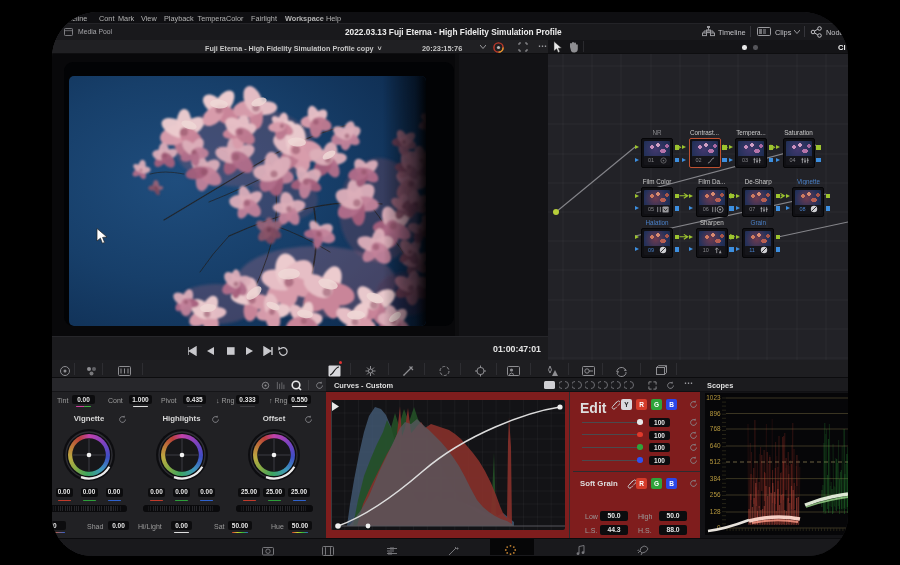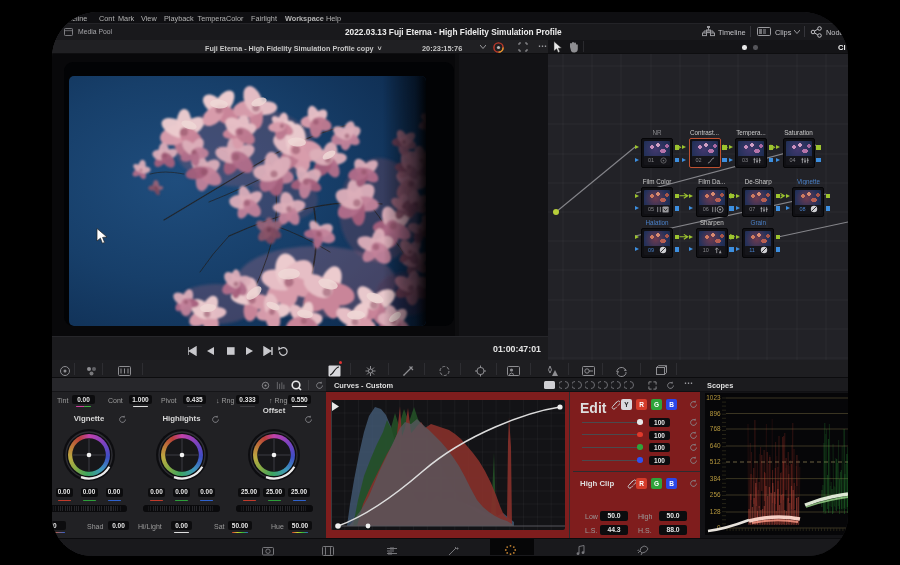--- a/index.html
+++ b/index.html
@@ -767,21 +767,21 @@
       <div class="vb" style="left:131px;top:17px;width:23px;height:9px;font-size:6.5px;line-height:9px">0.435</div>
       <div class="ul" style="left:135px;top:27.5px;width:15px;background:#3c3c40"></div>
       <div class="lb" style="left:164px;top:18.5px;font-size:7px">↓ Rng</div>
       <div class="vb" style="left:184px;top:17px;width:23px;height:9px;font-size:6.5px;line-height:9px">0.333</div>
       <div class="ul" style="left:188px;top:27.5px;width:15px;background:#3c3c40"></div>
       <div class="lb" style="left:217px;top:18.5px;font-size:7px">↑ Rng</div>
       <div class="vb" style="left:236px;top:17px;width:23px;height:9px;font-size:6.5px;line-height:9px">0.550</div>
       <div class="ul" style="left:240px;top:27.5px;width:15px;background:#e0e0e0"></div>
       <div class="txt" style="left:-23px;top:36px;width:120px;text-align:center;font-size:7.8px;color:#d8d8d8;font-weight:bold">Vignette</div>
       <div class="txt" style="left:69.5px;top:36px;width:120px;text-align:center;font-size:7.8px;color:#d8d8d8;font-weight:bold">Highlights</div>
-      <div class="txt" style="left:162px;top:28px;width:120px;text-align:center;font-size:7.8px;color:#d8d8d8;font-weight:bold">Offset</div>
+      <div class="txt" style="left:162px;top:36px;width:120px;text-align:center;font-size:7.8px;color:#d8d8d8;font-weight:bold">Offset</div>
       <svg class="ab" style="left:66px;top:36.5px" width="9" height="9" viewBox="0 0 10 10">
         <path d="M8.2,5a3.2,3.2 0 1,1 -1.1,-2.4" stroke="#87878b" stroke-width="1" fill="none"></path>
         <path d="M7.5,0.6 L7.3,2.9 L5.2,2.2 Z" fill="#87878b"></path>
       </svg>
       <svg class="ab" style="left:159px;top:36.5px" width="9" height="9" viewBox="0 0 10 10">
         <path d="M8.2,5a3.2,3.2 0 1,1 -1.1,-2.4" stroke="#87878b" stroke-width="1" fill="none"></path>
         <path d="M7.5,0.6 L7.3,2.9 L5.2,2.2 Z" fill="#87878b"></path>
       </svg>
       <svg class="ab" style="left:252px;top:36.5px" width="9" height="9" viewBox="0 0 10 10">
         <path d="M8.2,5a3.2,3.2 0 1,1 -1.1,-2.4" stroke="#87878b" stroke-width="1" fill="none"></path>
@@ -938,21 +938,21 @@
         <path d="M7.5,0.6 L7.3,2.9 L5.2,2.2 Z" fill="#87878b"></path>
       </svg>
       <div class="ab" style="left:256px;top:81.6px;width:58px;height:1px;background:#4a4a4e"></div>
       <div class="ab" style="left:311px;top:79.1px;width:5.5px;height:5.5px;border-radius:50%;background:#3050f0"></div>
       <div class="vb" style="left:323px;top:78.1px;width:21px;height:9px;font-size:6.5px;line-height:9px">100</div>
       <svg class="ab" style="left:363px;top:78.1px" width="9" height="9" viewBox="0 0 10 10">
         <path d="M8.2,5a3.2,3.2 0 1,1 -1.1,-2.4" stroke="#87878b" stroke-width="1" fill="none"></path>
         <path d="M7.5,0.6 L7.3,2.9 L5.2,2.2 Z" fill="#87878b"></path>
       </svg>
       <div class="ab" style="left:247px;top:93px;width:127px;height:1px;background:#2c2c30"></div>
-      <div class="hdr" style="left:254px;top:101px;font-size:7.8px">High Clip</div>
+      <div class="hdr" style="left:254px;top:101px;font-size:7.8px">Soft Grain</div>
       <svg class="ab" style="left:300px;top:100px" width="10" height="11" viewBox="0 0 10 11">
         <path d="M3.5,6.5 L7,2.5 M5.5,4.5 l2,-2 a1.6,1.6 0 0,1 2.3,2.3 l-2,2 M4.7,5.3 l-2,2 a1.6,1.6 0 0,0 2.3,2.3 l2,-2" stroke="#c8c8cc" fill="none" stroke-width="1"></path>
       </svg>
       <div class="cbtn" style="left:310px;top:99.5px;background:#d43b2a">R</div>
       <div class="cbtn" style="left:325px;top:99.5px;background:#2fa33a">G</div>
       <div class="cbtn" style="left:340px;top:99.5px;background:#2b46e8">B</div>
       <svg class="ab" style="left:363px;top:101px" width="9" height="9" viewBox="0 0 10 10">
         <path d="M8.2,5a3.2,3.2 0 1,1 -1.1,-2.4" stroke="#87878b" stroke-width="1" fill="none"></path>
         <path d="M7.5,0.6 L7.3,2.9 L5.2,2.2 Z" fill="#87878b"></path>
       </svg>

